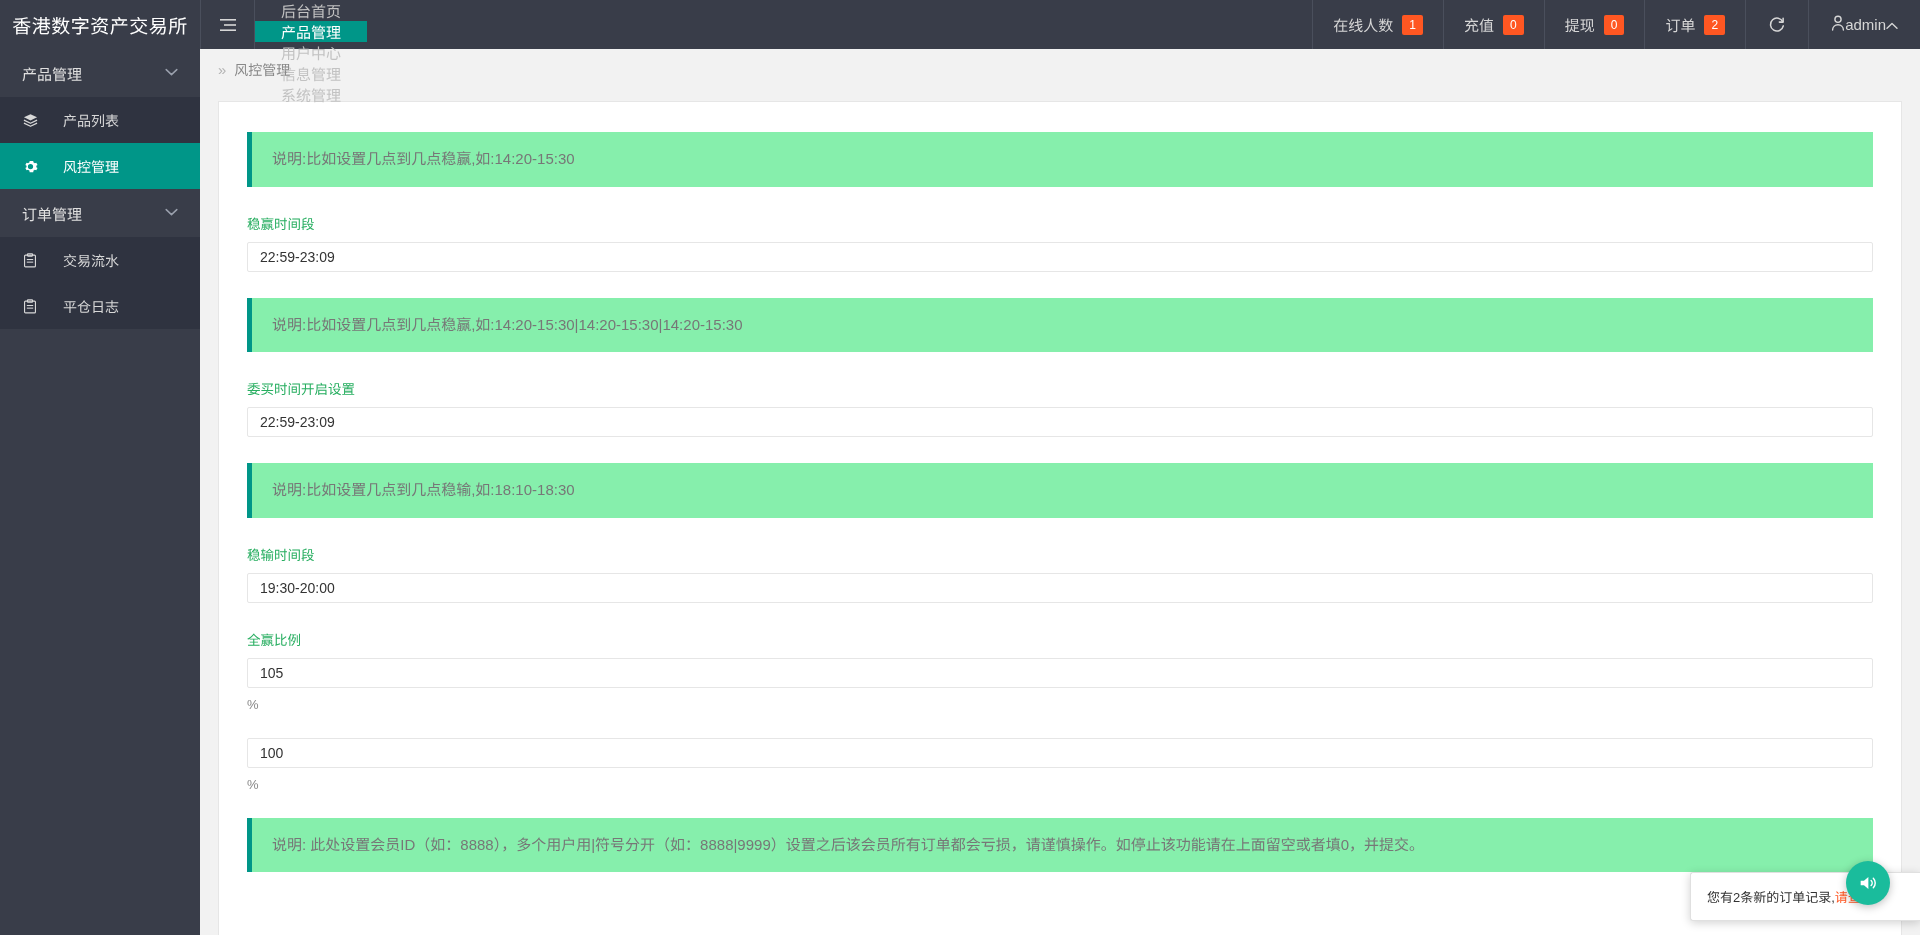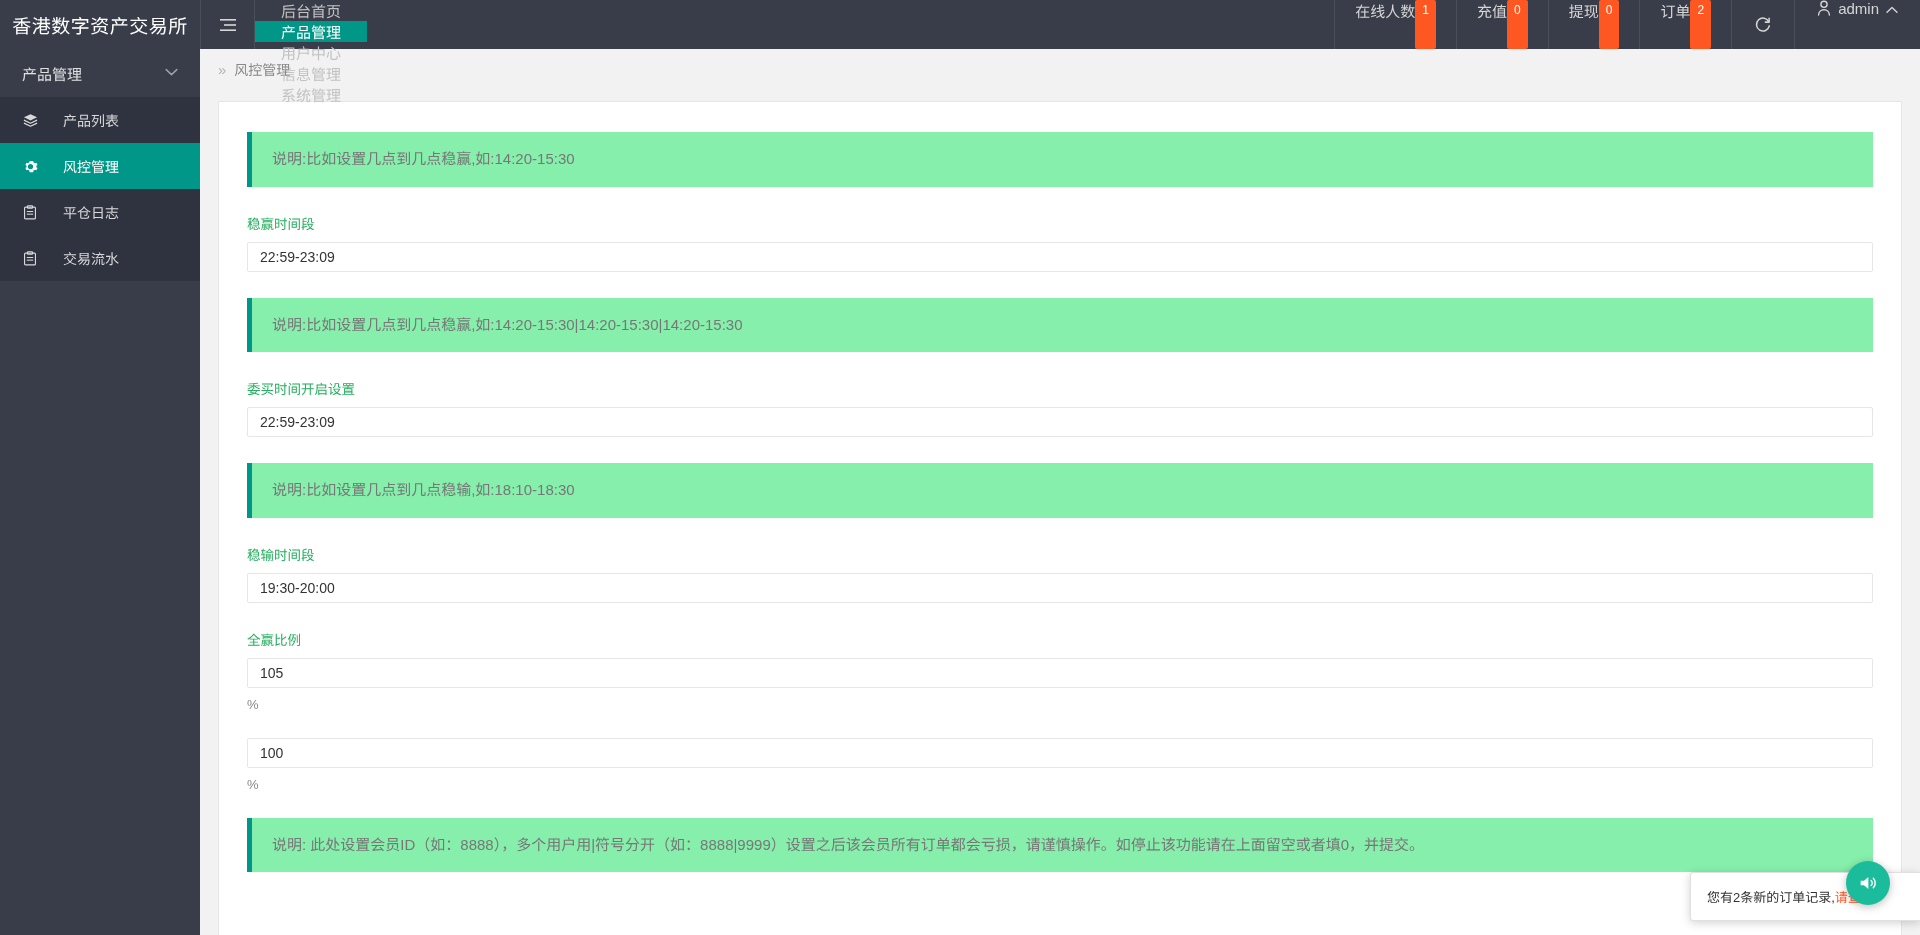--- a/index.html
+++ b/index.html
@@ -39,32 +39,32 @@
     display:flex; align-items:stretch; height:100%;flex-direction:column;
   }
   .nav-item {
     padding:0 26px; display:flex; align-items:center; color:#c2c2c2;
     font-size:15px; cursor:pointer; white-space:nowrap;
   }
   .nav-item.active { background:#009688; color:#fff; }
   .header-spacer { flex:1; }
   .header-right { display:flex; align-items:stretch; }
   .hr-item {
-    display:flex; gap:0;
+    display:flex; align-items:center; gap:9px;
     padding:0 20px; color:#d6d6d6; font-size:15px;
     border-left:1px solid #4a4f5c; cursor:pointer; white-space:nowrap;
   }
   .badge {
     background:#FF5722; color:#fff; font-size:12px; line-height:1;
     padding:4px 7px; border-radius:2px; min-width:18px; text-align:center;
     display:inline-block;
   }
   .hr-icon { display:flex; align-items:center; justify-content:center; padding:0 22px;
     border-left:1px solid #4a4f5c; color:#d6d6d6; cursor:pointer; }
-  .admin-wrap { display:flex; align-items:flex-start; gap:7px; padding:0 22px;
+  .admin-wrap { display:flex; align-items:center; padding:0 22px;
     border-left:1px solid #4a4f5c; color:#d6d6d6; font-size:15px; cursor:pointer; }
 
   
   .sidebar {
     position:absolute; top:49px; left:0; bottom:0; width:200px;
     background:#393D49; overflow-y:auto;
   }
   .sb-group {
     height:48px; display:flex; align-items:center; justify-content:space-between;
     padding:0 22px; color:#e0e0e0; font-size:15px; cursor:pointer;
@@ -224,43 +224,51 @@
 
   <div class="sb-item active">
     <span class="ic">
       <svg width="15" height="15" viewBox="0 0 16 16" aria-hidden="true">
         <path d="M8 5.2a2.8 2.8 0 1 0 0 5.6 2.8 2.8 0 0 0 0-5.6zm6.2 3.5l1.3 1-1.3 2.3-1.6-.5a5.6 5.6 0 0 1-1.4.8l-.3 1.7H7.1l-.3-1.7a5.6 5.6 0 0 1-1.4-.8l-1.6.5L2.5 9.7l1.3-1a5.6 5.6 0 0 1 0-1.4l-1.3-1 1.3-2.3 1.6.5c.4-.3.9-.6 1.4-.8L7.1 2h3.8l.3 1.7c.5.2 1 .5 1.4.8l1.6-.5 1.3 2.3-1.3 1a5.6 5.6 0 0 1 0 1.4z" fill="#ffffff"></path>
       </svg>
     </span>
     <span>风控管理</span>
   </div>
 
+  <div class="sb-group">
+    <span>订单管理</span>
+    <span class="chev">
+      <svg width="13" height="9" viewBox="0 0 13 9" aria-hidden="true">
+        <path d="M1.2 1.6L6.5 6.6l5.3-5" stroke="#9aa0ad" stroke-width="1.5" fill="none" stroke-linecap="round" stroke-linejoin="round"></path>
+      </svg>
+    </span>
+  </div>
 
   <div class="sb-item">
     <span class="ic">
       <svg width="14" height="15" viewBox="0 0 14 16" aria-hidden="true">
         <rect x="1.2" y="2.2" width="11.6" height="12.6" rx="1" stroke="#d8d8d8" stroke-width="1.2" fill="none"></rect>
         <rect x="4.3" y="0.8" width="5.4" height="2.6" rx=".6" stroke="#d8d8d8" stroke-width="1.2" fill="none"></rect>
         <rect x="3.6" y="6.4" width="6.8" height="1.1" fill="#d8d8d8"></rect>
         <rect x="3.6" y="9.2" width="6.8" height="1.1" fill="#d8d8d8"></rect>
       </svg>
     </span>
-    <span>平仓日志</span>
+    <span>交易流水</span>
   </div>
 
   <div class="sb-item">
     <span class="ic">
       <svg width="14" height="15" viewBox="0 0 14 16" aria-hidden="true">
         <rect x="1.2" y="2.2" width="11.6" height="12.6" rx="1" stroke="#d8d8d8" stroke-width="1.2" fill="none"></rect>
         <rect x="4.3" y="0.8" width="5.4" height="2.6" rx=".6" stroke="#d8d8d8" stroke-width="1.2" fill="none"></rect>
         <rect x="3.6" y="6.4" width="6.8" height="1.1" fill="#d8d8d8"></rect>
         <rect x="3.6" y="9.2" width="6.8" height="1.1" fill="#d8d8d8"></rect>
       </svg>
     </span>
-    <span>交易流水</span>
+    <span>平仓日志</span>
   </div>
 </div>
 
 <div class="main">
 
   <div class="breadcrumb">
     <span class="sep">»</span>
     <span class="crumb">风控管理</span>
   </div>
 

